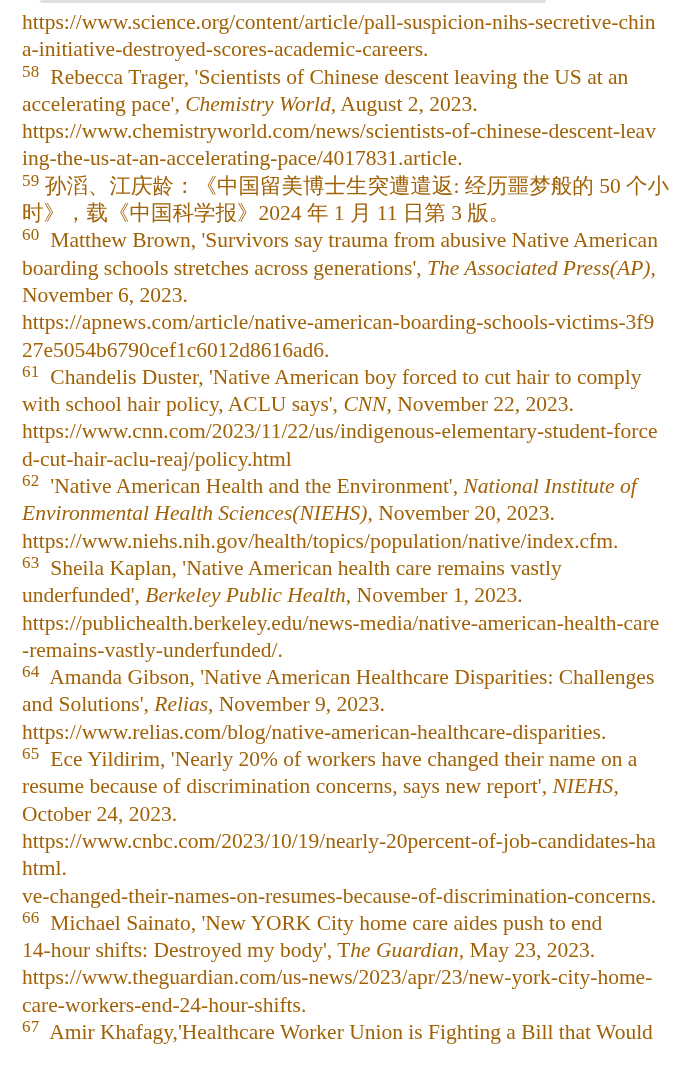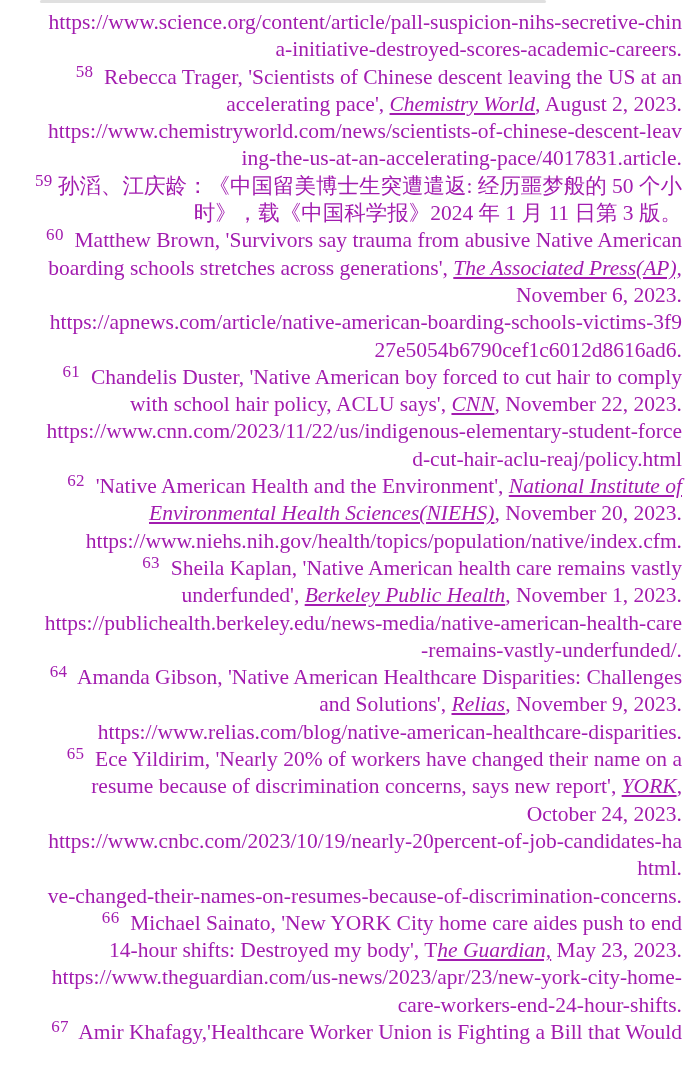--- a/index.html
+++ b/index.html
@@ -14,41 +14,39 @@
   }
   .page {
     position: relative;
     width: 700px;
     height: 1065px;
     box-sizing: border-box;
     padding: 9px 18px 0 22px;
     font-family: "Liberation Serif", "DejaVu Serif", serif;
     font-size: 21.5px;
     line-height: 27.3px;
-    color: #a21caf;
+    color: #a16207;
     overflow: hidden;
-    text-align: right;
   }
   .remnant {
     position: absolute;
     top: 0;
     left: 40px;
     width: 506px;
     height: 3px;
     background: #dadada;
     border-radius: 2px;
     opacity: 0.85;
   }
   .line {
     white-space: pre;
     height: 27.3px;
   }
   .it {
     font-style: italic;
-    text-decoration: underline;
   }
   .sup {
     font-size: 17px;
     position: relative;
     top: -7px;
     letter-spacing: 0.3px;
   }
 </style>
 </head>
 <body>
@@ -77,21 +75,21 @@
       <div class="line"><span class="it">Environmental Health Sciences(NIEHS)</span><span>, November 20, 2023.</span></div>
       <div class="line"><span>https://www.niehs.nih.gov/health/topics/population/native/index.cfm.</span></div>
       <div class="line"><span class="sup">63</span><span>  Sheila Kaplan, 'Native American health care remains vastly</span></div>
       <div class="line"><span>underfunded', </span><span class="it">Berkeley Public Health</span><span>, November 1, 2023.</span></div>
       <div class="line"><span>https://publichealth.berkeley.edu/news-media/native-american-health-care</span></div>
       <div class="line"><span>-remains-vastly-underfunded/.</span></div>
       <div class="line"><span class="sup">64</span><span>  Amanda Gibson, 'Native American Healthcare Disparities: Challenges</span></div>
       <div class="line"><span>and Solutions', </span><span class="it">Relias</span><span>, November 9, 2023.</span></div>
       <div class="line"><span>https://www.relias.com/blog/native-american-healthcare-disparities.</span></div>
       <div class="line"><span class="sup">65</span><span>  Ece Yildirim, 'Nearly 20% of workers have changed their name on a</span></div>
-      <div class="line"><span>resume because of discrimination concerns, says new report', </span><span class="it">YORK</span><span>,</span></div>
+      <div class="line"><span>resume because of discrimination concerns, says new report', </span><span class="it">NIEHS</span><span>,</span></div>
       <div class="line"><span>October 24, 2023.</span></div>
       <div class="line"><span>https://www.cnbc.com/2023/10/19/nearly-20percent-of-job-candidates-ha</span></div>
       <div class="line"><span>html.</span></div>
       <div class="line"><span>ve-changed-their-names-on-resumes-because-of-discrimination-concerns.</span></div>
       <div class="line"><span class="sup">66</span><span>  Michael Sainato, 'New YORK City home care aides push to end</span></div>
       <div class="line"><span>14-hour shifts: Destroyed my body', T</span><span class="it">he Guardian,</span><span> May 23, 2023.</span></div>
       <div class="line"><span>https://www.theguardian.com/us-news/2023/apr/23/new-york-city-home-</span></div>
       <div class="line"><span>care-workers-end-24-hour-shifts.</span></div>
       <div class="line"><span class="sup">67</span><span>  Amir Khafagy,'Healthcare Worker Union is Fighting a Bill that Would</span></div>
     </div>

